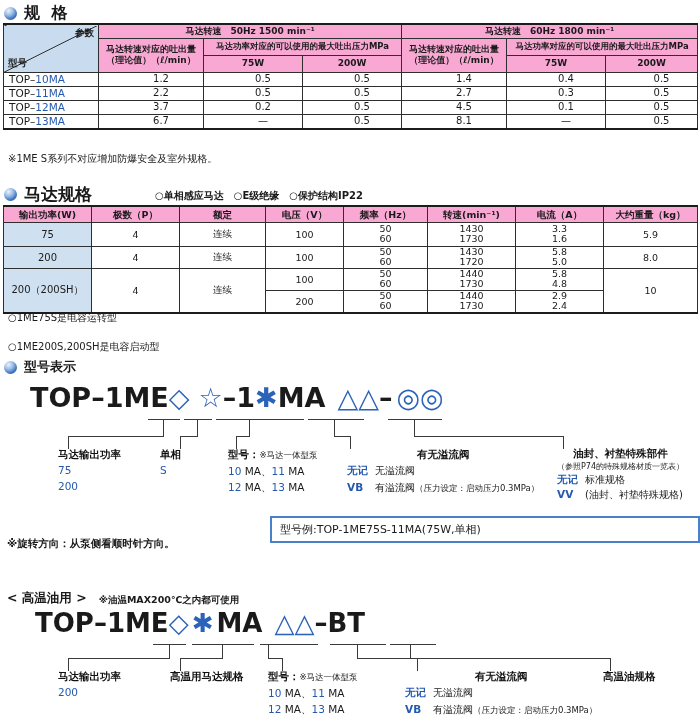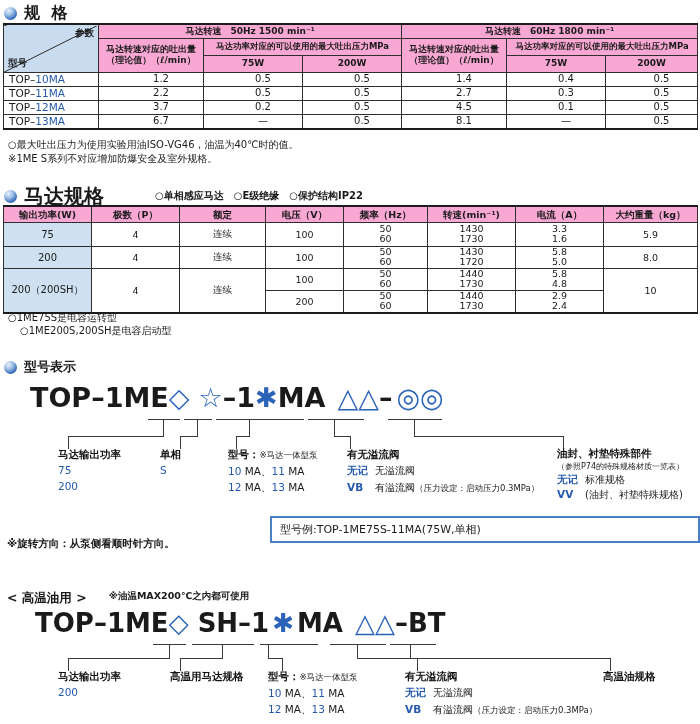--- a/index.html
+++ b/index.html
@@ -5,21 +5,21 @@
   html,body{margin:0;padding:0;background:#fff;}
   .page{position:relative;width:700px;height:724px;background:#ffffff;overflow:hidden;
         font-family:"DejaVu Sans","Liberation Sans",sans-serif;color:#1a1a1a;}
   .abs{position:absolute;}
 
   
   .sec-title{display:flex;align-items:center;gap:7px;font-weight:bold;}
   .ball{width:13px;height:13px;border-radius:50%;
         background:radial-gradient(circle at 35% 28%,#e8f1fb 0%,#9dbfe6 35%,#3a6fbc 70%,#184a94 100%);}
   .t1{font-size:16px;letter-spacing:3px;}
-  .t2{font-size:20px;}
+  .t2{font-size:17px;}
   .t3{font-size:13px;}
 
   
   table{border-collapse:collapse;table-layout:fixed;}
   .spec-table,.motor-table{width:694px;border:1px solid #1c1c1c;border-top:2px solid #1c1c1c;border-bottom:2px solid #1c1c1c;}
   .spec-table td,.spec-table th,.motor-table td,.motor-table th{
       border:1px solid #2e2e2e;text-align:center;vertical-align:middle;padding:0;}
   .hd{background:#f9a8d4;font-size:9px;font-weight:600;line-height:11px;}
   .spec-table td.data{font-size:10px;height:13px;line-height:12px;padding-left:20px;}
   .spec-table td.model{text-align:left;padding-left:5px;font-size:10.5px;font-weight:500;}
@@ -44,32 +44,32 @@
   .code-sm{font-size:26px;}
 
   
   .ul{position:absolute;height:0;border-top:1px solid #3a3a3a;}
   .vln{position:absolute;width:0;border-left:1px solid #3a3a3a;}
   .cor-l{position:absolute;border-top:1px solid #3a3a3a;border-left:1px solid #3a3a3a;}
   .cor-r{position:absolute;border-top:1px solid #3a3a3a;border-right:1px solid #3a3a3a;}
 
   
   .ann{position:absolute;font-size:10.5px;line-height:16px;white-space:nowrap;}
-  .ann .ttl{font-weight:600;color:#111;}
+  .ann .ttl{font-weight:600;color:#111;text-align:center;}
   .ann .code{color:#2459ae;font-weight:600;display:inline-block;min-width:28px;}
   .ann .small-note{font-size:8px;color:#222;line-height:11px;}
   .ann .desc{font-size:10px;}
   .ann .fine{font-size:8.5px;}
   .num{color:#2459ae;}
 
   .rot-note{font-size:10.5px;font-weight:600;}
   .ex-box{position:absolute;border:2px solid #4a80c8;background:#fff;font-size:11px;line-height:15px;
           padding:4px 6px 4px 8px;white-space:nowrap;}
   .ex-box .l2{padding-left:52px;}
-  .ht-head{display:flex;align-items:flex-start;gap:22px;}
+  .ht-head{display:flex;align-items:flex-end;gap:12px;}
   .ht-title{font-size:12.5px;font-weight:bold;}
   .ht-sub{font-size:9.5px;font-weight:600;}
 </style>
 </head>
 <body>
 
 <div class="page">
 
   <div class="abs sec-title t1" style="left:4px;top:3px;">
     <span class="ball"></span>
@@ -145,21 +145,20 @@
       <td class="data">6.7</td>
       <td class="data">—</td>
       <td class="data">0.5</td>
       <td class="data">8.1</td>
       <td class="data">—</td>
       <td class="data">0.5</td>
     </tr>
   </tbody>
     </table>
 
-  <div class="abs note" style="left:8px;top:138px;">○最大吐出压力为使用实验用油ISO-VG46，油温为40℃时的值。</div>
   <div class="abs note" style="left:8px;top:152px;">※1ME S系列不对应增加防爆安全及室外规格。</div>
 
   <div class="abs sec-title t2" style="left:4px;top:183px;">
     <span class="ball"></span>
     <span>马达规格</span>
   </div>
   <div class="abs inline-notes" style="left:155px;top:189px;">○单相感应马达　○E级绝缘　○保护结构IP22</div>
 
   <table class="motor-table abs" style="left:3px;top:205px;">
     <colgroup>
@@ -252,21 +251,21 @@
           </td>
       <td class="stack">
             <div>2.9</div>
             <div>2.4</div>
           </td>
     </tr>
   </tbody>
     </table>
 
   <div class="abs note" style="left:8px;top:311px;">○1ME75S是电容运转型</div>
-  <div class="abs note" style="left:8px;top:324px;margin-left:12px;">○1ME200S,200SH是电容启动型</div>
+  <div class="abs note" style="left:8px;top:340px;">○1ME200S,200SH是电容启动型</div>
 
   <div class="abs sec-title t3" style="left:4px;top:358px;">
     <span class="ball"></span>
     <span>型号表示</span>
   </div>
 
   <div class="abs code-row" style="left:30px;top:382px;">
     <span>TOP–1ME</span>
       <span class="sym">◇</span>
       <span class="sym g">☆</span>
@@ -328,21 +327,20 @@
   </div>
 
   <div class="abs ht-head" style="left:7px;top:590px;">
     <span class="ht-title">&lt; 高温油用 &gt;</span>
     <span class="ht-sub">※油温MAX200℃之内都可使用</span>
   </div>
 
   <div class="abs code-row code-sm" style="left:35px;top:608px;">
     <span>TOP–1ME</span>
       <span class="sym">◇</span>
-      <span class="g">SH–1</span>
       <span class="sym" style="margin-left:3px;">✱</span>
       <span style="margin-left:3px;">MA</span>
       <span class="sym g2">△△</span>
       <span>–BT</span>
   </div>
 
   <div class="ul" style="left:153px;top:644px;width:33px;"></div>
   <div class="ul" style="left:192px;top:644px;width:62px;"></div>
   <div class="ul" style="left:260px;top:644px;width:58px;"></div>
   <div class="ul" style="left:330px;top:644px;width:56px;"></div>

